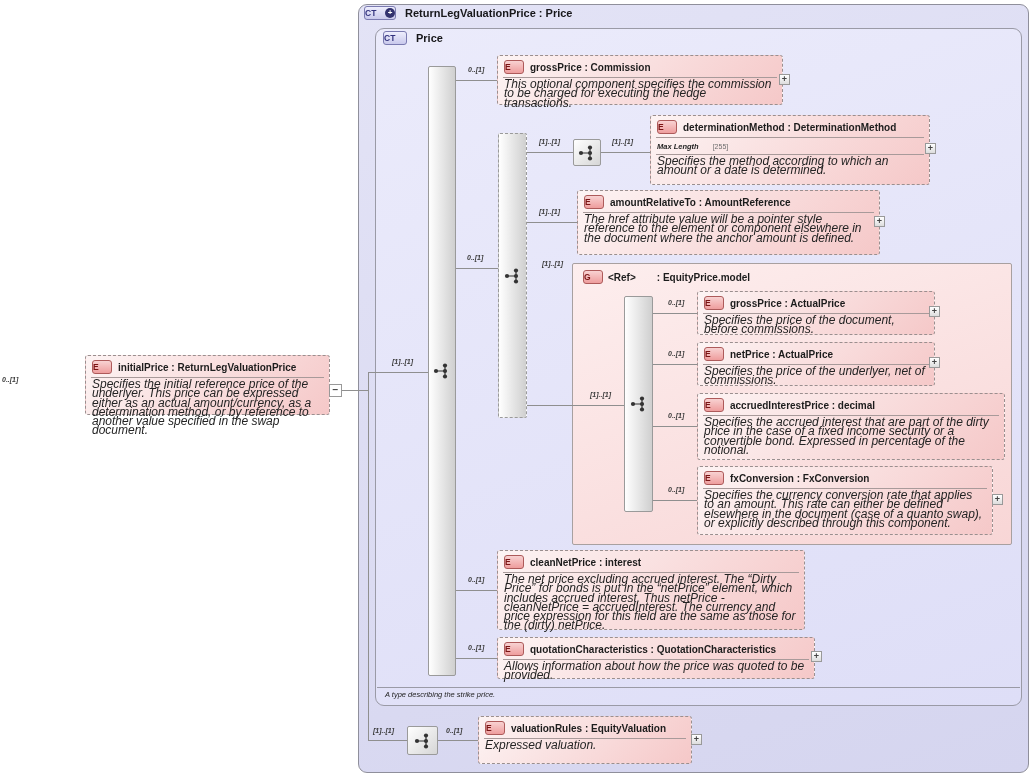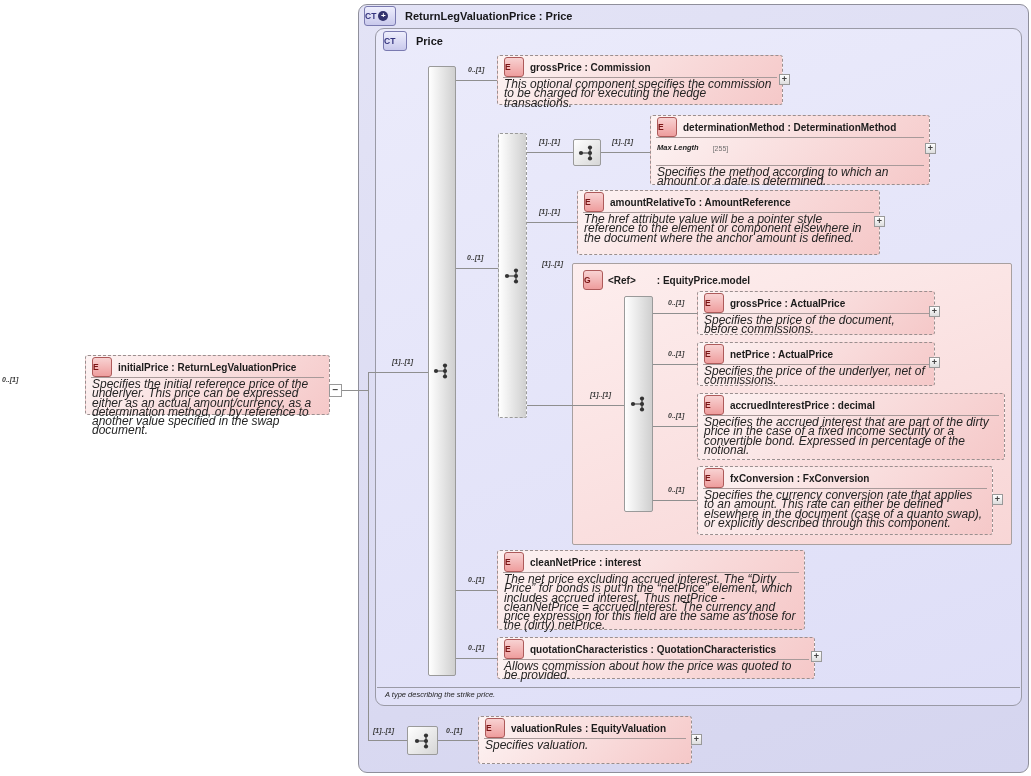--- a/index.html
+++ b/index.html
@@ -11,35 +11,35 @@
            border:1px solid #8f8f9b;border-radius:9px;box-sizing:border-box;}
   .ctinner{position:absolute;left:375px;top:28px;width:647px;height:678px;
            background:linear-gradient(160deg,#ebebfb 0%,#dedef7 100%);
            border:1px solid #9a9aa6;border-radius:9px;box-sizing:border-box;}
   .ctfoot{position:absolute;left:1px;right:1px;bottom:1px;height:16px;
           border-top:1px solid #9a9aa6;border-radius:0 0 8px 8px;
           font-style:italic;font-size:7.5px;line-height:14px;padding-left:8px;color:#222;}
   .cthead{position:absolute;display:flex;align-items:center;gap:9px;
           font-weight:bold;font-size:11px;color:#17171a;white-space:nowrap;}
   
-  .badge{display:inline-flex;align-items:center;justify-content:flex-start;
-         height:20px;border-radius:3px;font-weight:bold;font-size:8.5px;box-sizing:border-box;}
+  .badge{display:inline-flex;align-items:center;justify-content:space-between;
+         height:14px;border-radius:3px;font-weight:bold;font-size:8.5px;box-sizing:border-box;}
   .badge-ct{width:24px;background:linear-gradient(#eeeefd,#c9c9ec);border:1px solid #7a7ab0;color:#33337e;}
   .badge-ctp{width:32px;gap:2px;background:linear-gradient(#eeeefd,#c9c9ec);border:1px solid #7a7ab0;color:#33337e;}
   .plusdot{display:inline-flex;align-items:center;justify-content:center;width:10px;height:10px;
            border-radius:50%;background:#31316e;color:#fff;font-size:8px;font-weight:bold;line-height:10px;}
   .badge-e{width:20px;background:linear-gradient(#f8d2d2,#ee9d9d);border:1px solid #ad5a5a;color:#7a1515;}
   
   .ebox{position:absolute;box-sizing:border-box;border:1px dashed #9a8f8f;border-radius:3px;
         background:linear-gradient(135deg,#fdf4f4 0%,#f5c8c8 100%);}
   .ebox-head{display:flex;align-items:center;gap:6px;padding:3px 6px 1px 6px;height:16px;}
   .ename{font-weight:bold;font-size:10px;color:#1c1c1c;white-space:nowrap;}
   .esep{height:1px;background:#a89a9a;margin:1px 5px 1px 5px;}
   .edesc{font-style:italic;font-size:12px;line-height:9.3px;color:#242424;padding:1px 8px 0 6px;}
-  .efacet{display:flex;align-items:flex-end;padding:2px 6px 12px 6px;height:11px;}
+  .efacet{display:flex;align-items:center;padding:2px 6px 1px 6px;height:11px;}
   .facet-name{font-style:italic;font-weight:bold;font-size:7.5px;color:#242424;}
   .facet-val{font-size:7px;color:#6e6e6e;margin-left:14px;}
   
   .gbox{position:absolute;left:572px;top:263px;width:440px;height:282px;box-sizing:border-box;
         background:linear-gradient(160deg,#fdeeee 0%,#f8d6d6 100%);
         border:1px solid #a8a0a0;border-radius:2px;}
   .gbox-head{display:flex;align-items:center;gap:5px;padding:6px 0 0 10px;}
   .badge-g{width:20px;background:linear-gradient(#f8d2d2,#ee9d9d);border:1px solid #ad5a5a;color:#7a1515;}
   .gname{font-weight:bold;font-size:10px;color:#1c1c1c;}
   .gtype{font-weight:bold;font-size:10px;color:#1c1c1c;margin-left:16px;}
@@ -268,27 +268,27 @@
     <div class="esep"></div>
     <div class="edesc">The net price excluding accrued interest. The “Dirty Price” for bonds is put in the “netPrice” element, which includes accrued interest. Thus netPrice - cleanNetPrice = accruedInterest. The currency and price expression for this field are the same as those for the (dirty) netPrice.</div>
   </div>
 
   <div class="ebox" style="left:497px;top:637px;width:318px;height:42px;">
     <div class="ebox-head">
       <span class="badge badge-e">E</span>
       <span class="ename">quotationCharacteristics : QuotationCharacteristics</span>
     </div>
     <div class="esep"></div>
-    <div class="edesc">Allows commission about how the price was quoted to be provided.</div>
+    <div class="edesc">Allows information about how the price was quoted to be provided.</div>
   </div>
   <div class="plusbox" style="left:811px;top:651px;">+</div>
 
   <div class="ebox" style="left:478px;top:716px;width:214px;height:48px;">
     <div class="ebox-head">
       <span class="badge badge-e">E</span>
       <span class="ename">valuationRules : EquityValuation</span>
     </div>
     <div class="esep"></div>
-    <div class="edesc">Specifies valuation.</div>
+    <div class="edesc">Expressed valuation.</div>
   </div>
   <div class="plusbox" style="left:691px;top:734px;">+</div>
 
 </div>
 
 </body></html>

